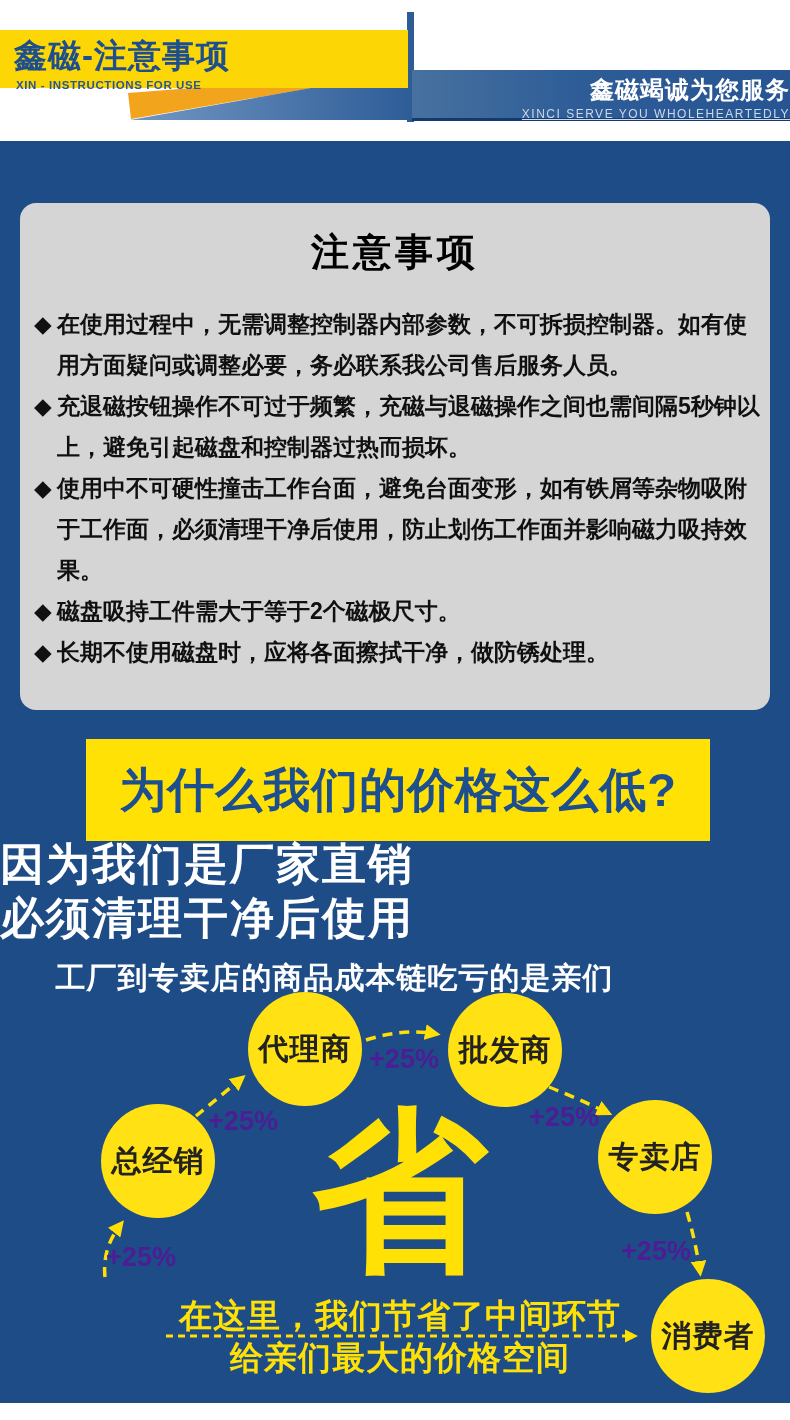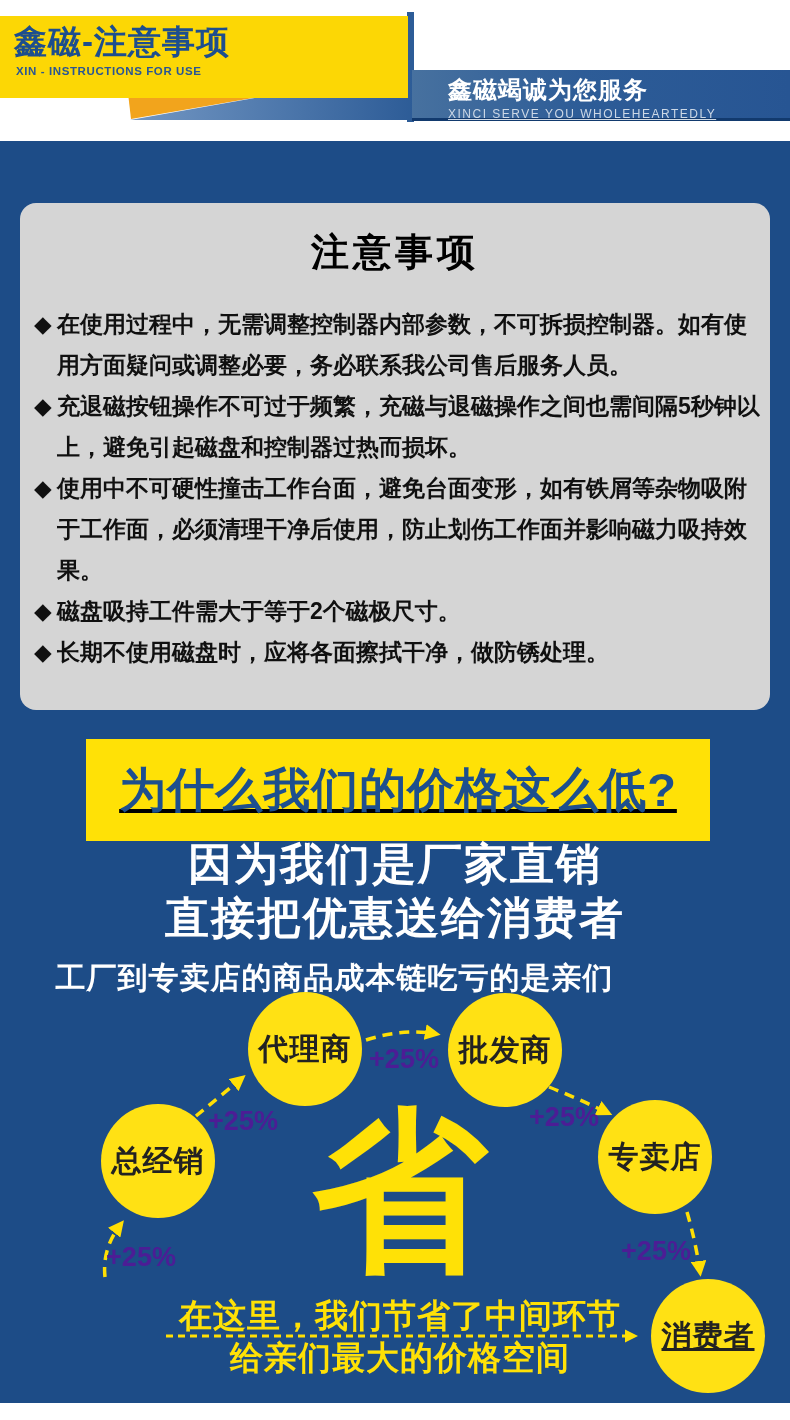--- a/index.html
+++ b/index.html
@@ -3,41 +3,41 @@
 <meta charset="utf-8">
 <style>
   html,body{margin:0;padding:0;background:#ffffff;}
   .page{
     position:relative;width:790px;height:1420px;margin:0 auto;
     background:#ffffff;overflow:hidden;
     font-family:"Liberation Sans","DejaVu Sans",sans-serif;
   }
   
   .badge{
-    position:absolute;left:0;top:16px;width:408px;height:82px;
+    position:absolute;left:0;top:30px;width:408px;height:58px;
     background:#fcd705;z-index:3;
   }
   .badge-title{
     margin:9px 0 0 14px;font-size:33px;line-height:1.05;font-weight:700;
     color:#1d4e8e;letter-spacing:1px;
   }
   .badge-sub{
     margin:5px 0 0 16px;font-size:11.5px;font-weight:700;
     color:#2a5694;letter-spacing:.6px;
   }
   .banner-edge{
     position:absolute;left:407px;top:12px;width:7px;height:110px;
     background:#2d5c97;z-index:1;
   }
   .hdr-shapes{position:absolute;left:0;top:0;z-index:1;}
   .banner{
     position:absolute;left:412px;top:70px;width:378px;height:51px;z-index:2;
     background:linear-gradient(90deg,#47719f 0%,#2d5c97 45%,#275593 100%);
     border-bottom:3px solid #123a6e;
-    text-align:left;padding-left:36px;box-sizing:border-box;
+    text-align:right;padding-left:36px;box-sizing:border-box;
   }
   .banner-title{margin-top:4px;font-size:24px;font-weight:700;color:#ffffff;letter-spacing:1px;}
   .banner-sub{margin-top:1px;font-size:12px;font-weight:400;color:#ccd8e6;letter-spacing:1.5px;text-decoration:underline;}
   
   .main-bg{
     position:absolute;left:0;top:141px;width:790px;height:1262px;
     background:#1d4c87;z-index:0;
   }
   
   .card{
@@ -52,25 +52,25 @@
     list-style:none;margin:26px 10px 0 14px;padding:0;
   }
   .notice-list li{
     font-size:23px;font-weight:700;line-height:41px;color:#101010;
     padding-left:23px;text-indent:-23px;
   }
   .diamond{display:inline-block;width:23px;text-indent:0;}
   
   .headline-box{
     position:absolute;left:86px;top:739px;width:624px;height:102px;
-    background:#ffe106;z-index:2;display:flex;align-items:center;justify-content:center;text-decoration:underline;
+    background:#ffe106;z-index:2;display:flex;align-items:center;justify-content:center;
   }
   .headline-text{font-size:47px;font-weight:900;color:#1d4f8e;letter-spacing:1px;}
   .reason1,.reason2{
-    position:absolute;left:0;width:790px;text-align:center;z-index:2;
+    position:absolute;left:0;width:790px;text-align:left;z-index:2;
     font-size:44px;font-weight:900;color:#ffffff;letter-spacing:2px;
   }
   .reason1{top:835px;}
   .reason2{top:889px;}
   .chain-caption{
     position:absolute;left:0;top:958px;width:669px;text-align:center;z-index:2;
     font-size:30px;font-weight:700;color:#ffffff;letter-spacing:1px;
   }
   
   .chain-arrows{position:absolute;left:0;top:980px;z-index:2;}
@@ -132,21 +132,21 @@
         <li><span class="diamond">◆</span><span>使用中不可硬性撞击工作台面，避免台面变形，如有铁屑等杂物吸附于工作面，必须清理干净后使用，防止划伤工作面并影响磁力吸持效果。</span></li>
         <li><span class="diamond">◆</span><span>磁盘吸持工件需大于等于2个磁极尺寸。</span></li>
         <li><span class="diamond">◆</span><span>长期不使用磁盘时，应将各面擦拭干净，做防锈处理。</span></li>
       </ul>
   </section>
 
   <div class="headline-box">
     <span class="headline-text">为什么我们的价格这么低?</span>
   </div>
   <div class="reason1">因为我们是厂家直销</div>
-  <div class="reason2">直接把优惠送给消费者</div>
+  <div class="reason2">必须清理干净后使用</div>
   <div class="chain-caption">工厂到专卖店的商品成本链吃亏的是亲们</div>
 
   <svg class="chain-arrows" width="790" height="440" viewBox="0 980 790 440">
     <defs>
       <marker id="ah" viewBox="0 0 10 10" refX="7" refY="5" markerWidth="4.5" markerHeight="4.5" orient="auto">
         <path d="M0,0 L10,5 L0,10 Z" fill="#ffdf04"></path>
       </marker>
     </defs>
     <g fill="none" stroke="#ffdf04" stroke-width="3.5" stroke-dasharray="10 7">
       <path d="M105,1277 Q102,1248 121,1224" marker-end="url(#ah)"></path>
@@ -159,19 +159,19 @@
   </svg>
 
   <div class="save-char">省</div>
   <div class="bottom1">在这里，我们节省了中间环节</div>
   <div class="bottom2">给亲们最大的价格空间</div>
 
     <div class="node" style="left: 101px; top: 1104px;">总经销</div>
     <div class="node" style="left: 448px; top: 993px;">批发商</div>
     <div class="node" style="left: 248px; top: 992px;">代理商</div>
     <div class="node" style="left: 598px; top: 1100px;">专卖店</div>
-    <div class="node" style="left: 651px; top: 1279px; text-decoration: underline;">消费者</div>
+    <div class="node" style="left: 651px; top: 1279px;">消费者</div>
     <div class="inc" style="left: 99px; top: 1242px;">+25%</div>
     <div class="inc" style="left: 201px; top: 1106px;">+25%</div>
     <div class="inc" style="left: 362px; top: 1044px;">+25%</div>
     <div class="inc" style="left: 522px; top: 1102px;">+25%</div>
     <div class="inc" style="left: 614px; top: 1236px;">+25%</div>
   </div>
 
 </body></html>

